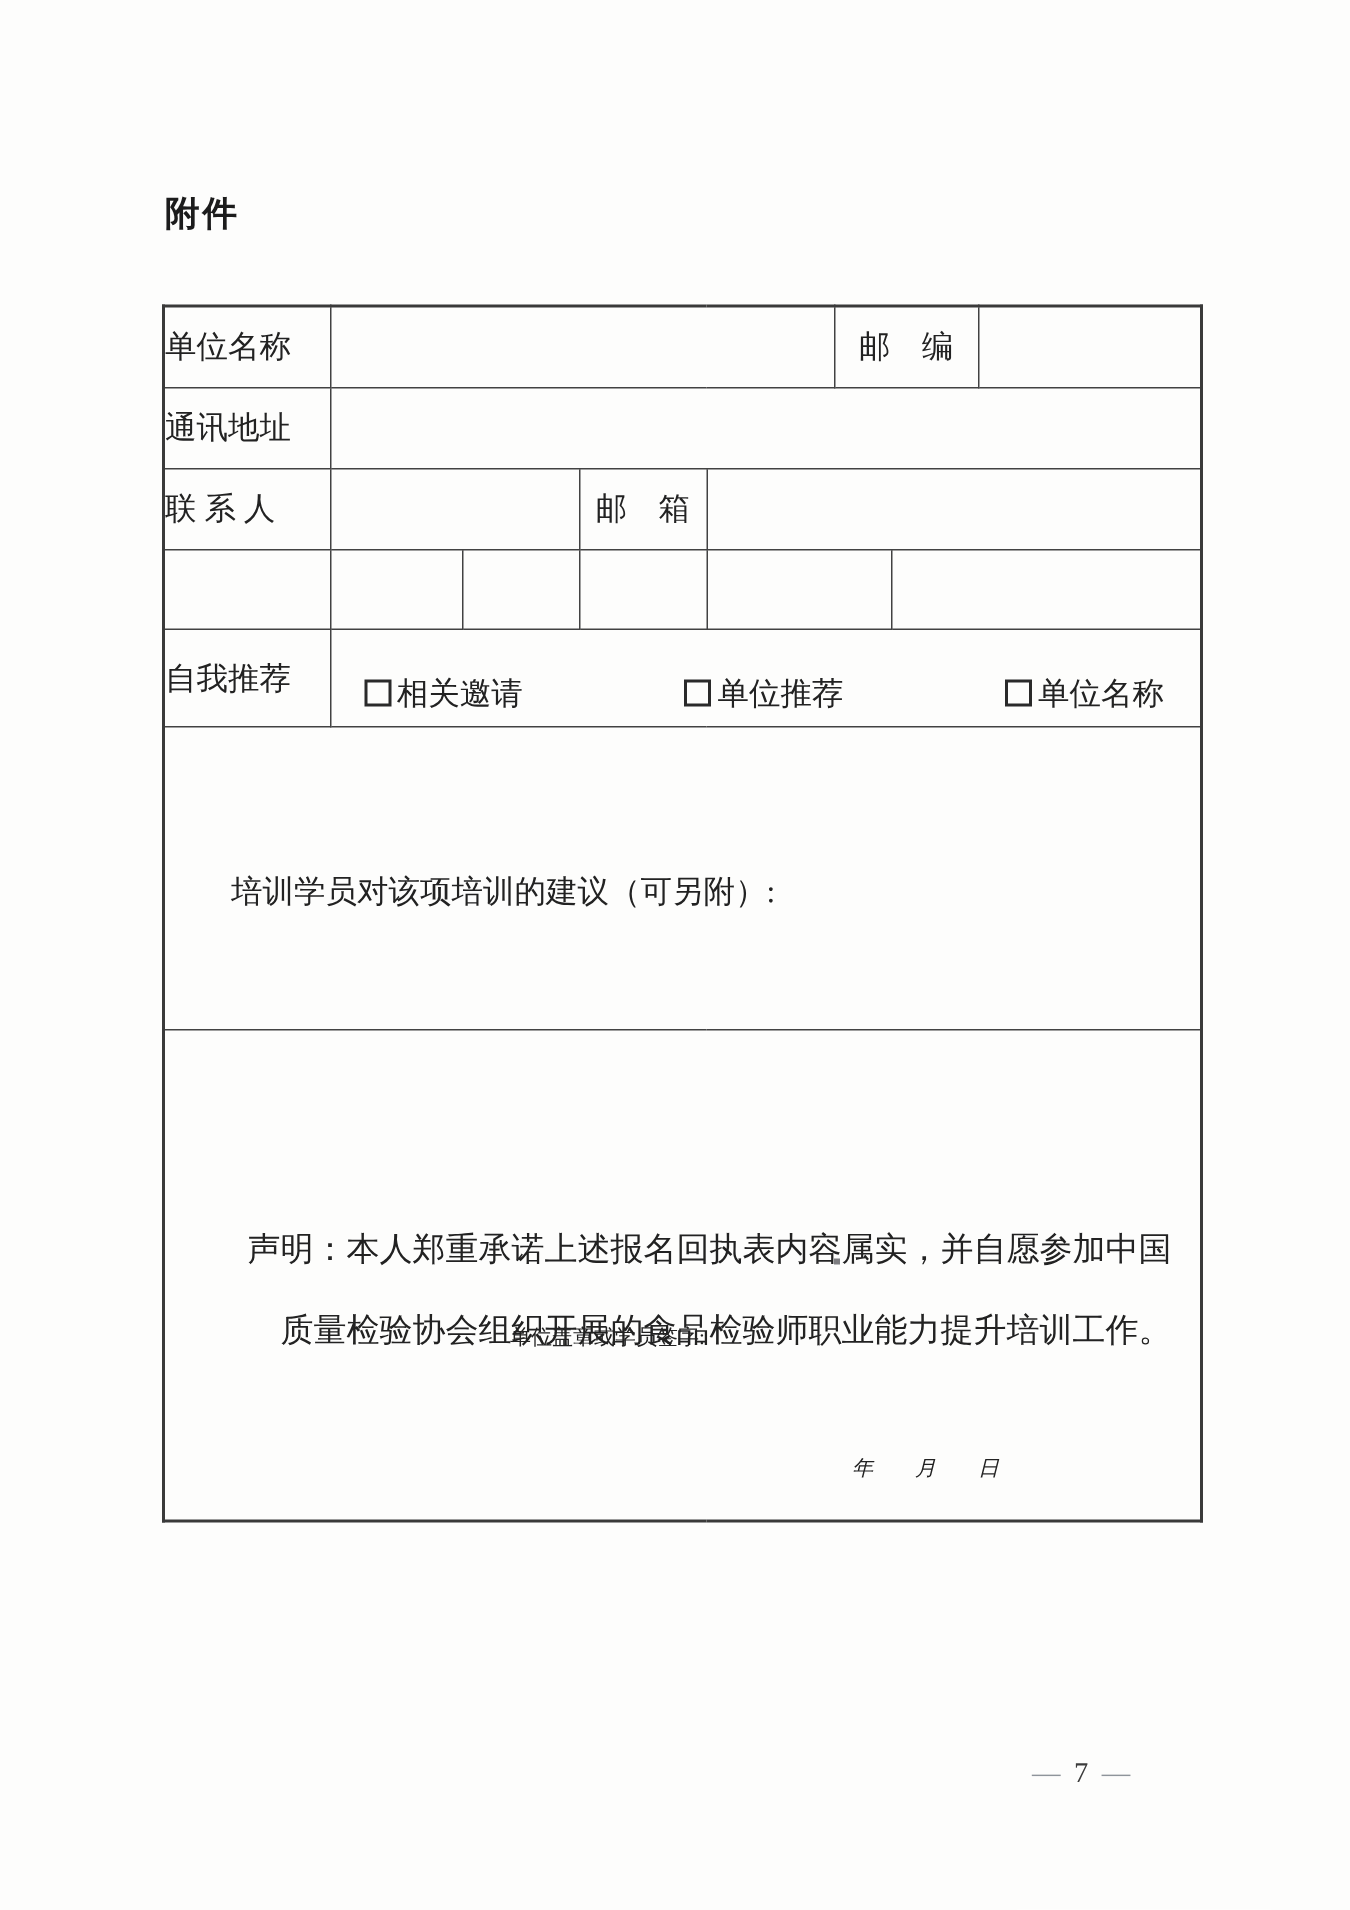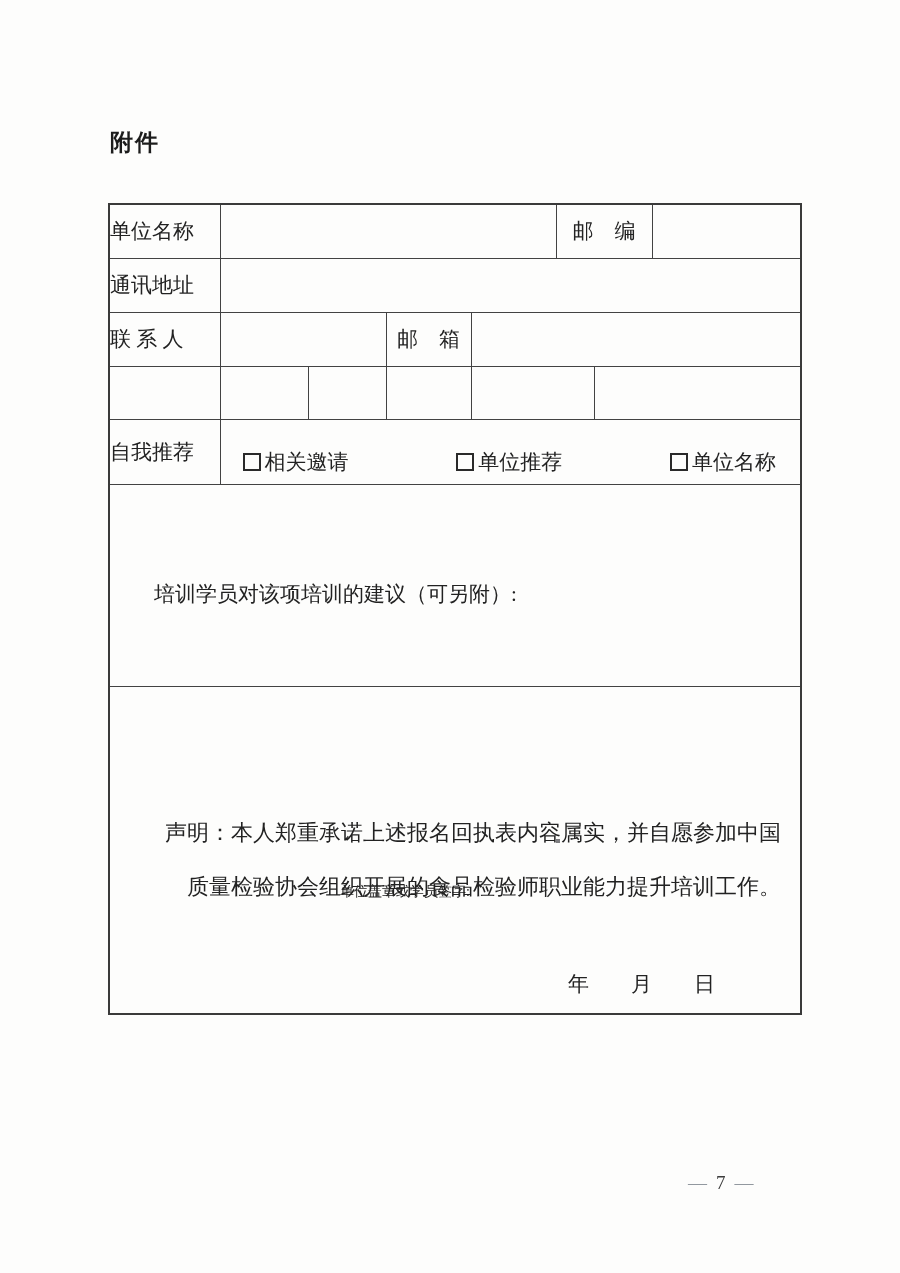--- a/index.html
+++ b/index.html
@@ -86,22 +86,23 @@
   }
   .signature {
     position: absolute;
     left: 230px; top: 196px;
     font-size: 14px;
     white-space: nowrap;
   }
   .date-line {
     position: absolute;
     left: 458px; top: 283px;
-    font-size: 21px;
+    font-size: 14px;
     white-space: nowrap;
+    font-style: italic;
   }
   .speck {
     position: absolute;
     left: 446px; top: 152px;
     width: 4px; height: 4px;
     background: #7d7d80;
   }
   .footer {
     position: absolute;
     left: 688px; top: 1172px;

